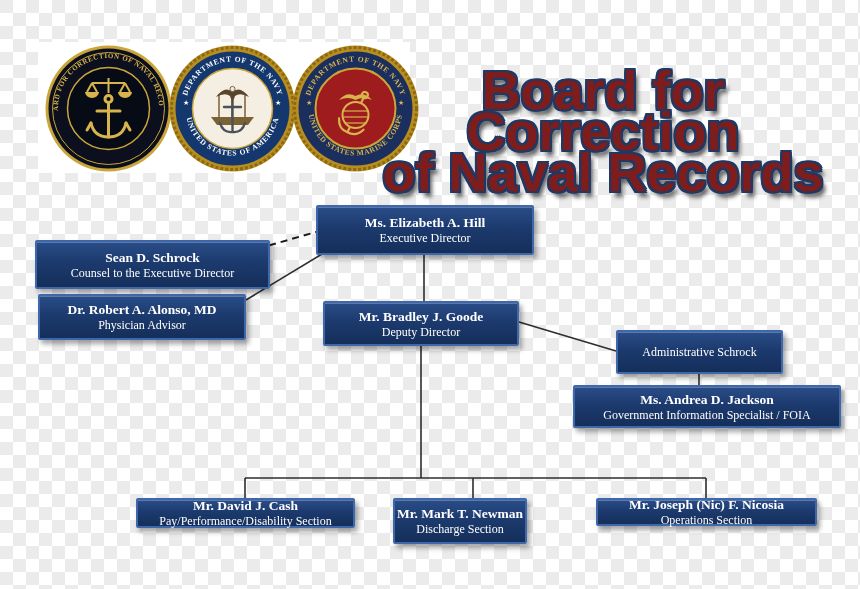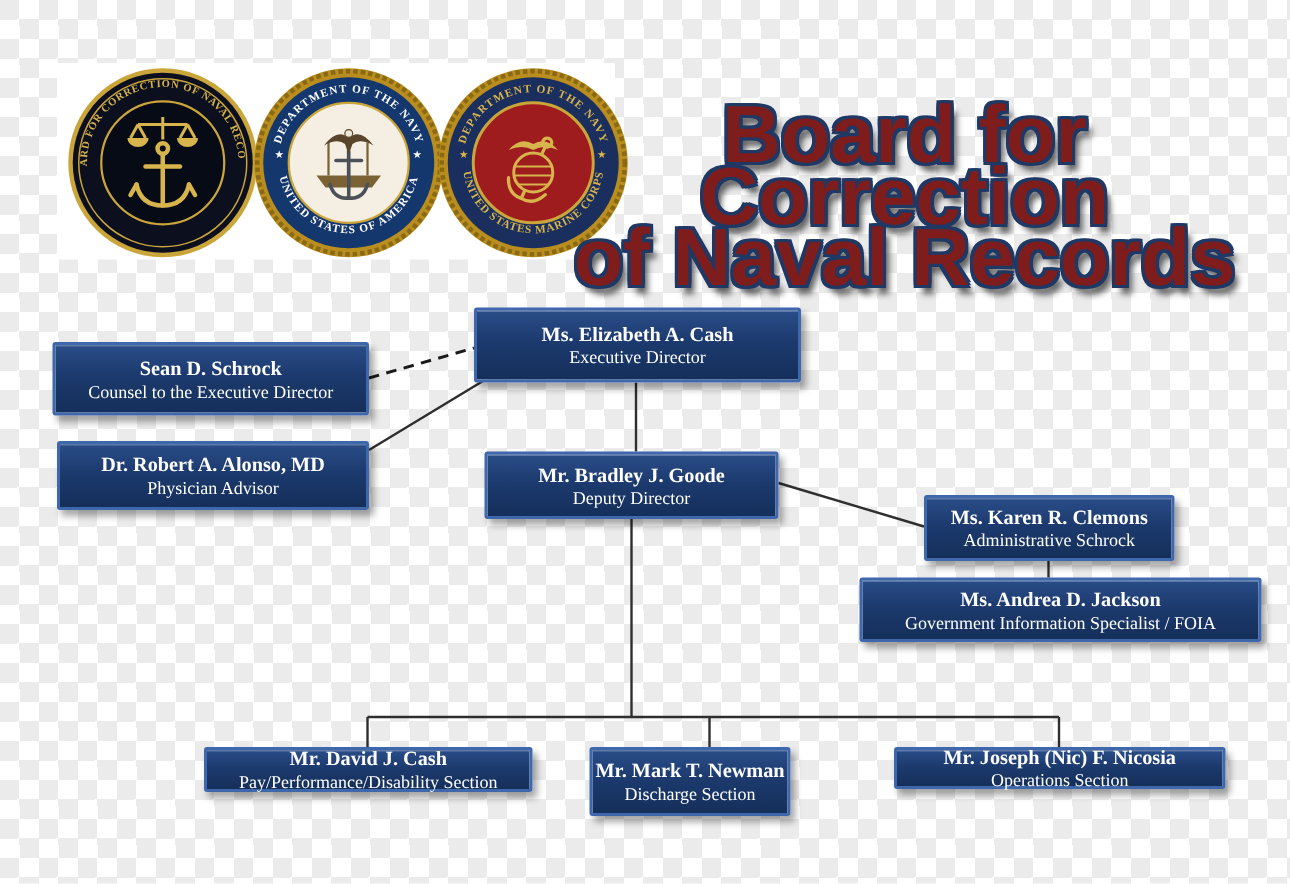--- a/index.html
+++ b/index.html
@@ -44,21 +44,21 @@
     background:linear-gradient(180deg,#2a4d88 0%,#1c3a6e 45%,#152f5a 100%);
     border:2px solid #3f68ac;border-radius:2px;
     box-shadow:inset 0 1px 0 rgba(255,255,255,.25), 3px 4px 5px rgba(0,0,0,.35);
     color:#ffffff;display:flex;flex-direction:column;align-items:center;justify-content:center;
     text-align:center;box-sizing:border-box;
   }
   .node .nm{font-weight:bold;font-size:13.5px;line-height:16px;}
   .node .tl{font-size:12px;line-height:14px;}
 
   .n-hill   {left:316px;top:205px;width:218px;height:50px;}
-  .n-schrock{left:35px; top:228px;width:211px;height:49px;}
+  .n-schrock{left:35px; top:240px;width:235px;height:49px;}
   .n-alonso {left:38px; top:294px;width:208px;height:46px;}
   .n-goode  {left:323px;top:301px;width:196px;height:45px;}
   .n-clemons{left:616px;top:330px;width:167px;height:44px;}
   .n-jackson{left:573px;top:385px;width:268px;height:43px;}
   .n-cash   {left:136px;top:498px;width:219px;height:30px;}
   .n-newman {left:393px;top:498px;width:134px;height:46px;}
   .n-nicosia{left:596px;top:498px;width:221px;height:28px;}
 
   .ringtext{font-family:"Liberation Serif",serif;font-weight:bold;}
 </style>
@@ -181,41 +181,40 @@
       <path d="M47,55 Q55,46 63.5,51 Q72,46 80,55 Q71,51 63.5,55 Q56,51 47,55 Z" fill="#d8b44c"></path>
     </g>
   </svg>
 
   <div class="title">
     <div>Board for Correction</div>
     <div>of Naval Records</div>
   </div>
 
   <div class="node n-hill">
-    <div class="nm">Ms. Elizabeth A. Cash</div>
+    <div class="nm">Ms. Elizabeth A. Hill</div>
     <div class="tl">Executive Director</div>
   </div>
 
   <div class="node n-schrock">
     <div class="nm">Sean D. Schrock</div>
     <div class="tl">Counsel to the Executive Director</div>
   </div>
 
   <div class="node n-alonso">
     <div class="nm">Dr. Robert A. Alonso, MD</div>
     <div class="tl">Physician Advisor</div>
   </div>
 
   <div class="node n-goode">
     <div class="nm">Mr. Bradley J. Goode</div>
     <div class="tl">Deputy Director</div>
   </div>
 
   <div class="node n-clemons">
-    <div class="nm">Ms. Karen R. Clemons</div>
     <div class="tl">Administrative Schrock</div>
   </div>
 
   <div class="node n-jackson">
     <div class="nm">Ms. Andrea D. Jackson</div>
     <div class="tl">Government Information Specialist / FOIA</div>
   </div>
 
   <div class="node n-cash">
     <div class="nm">Mr. David J. Cash</div>

